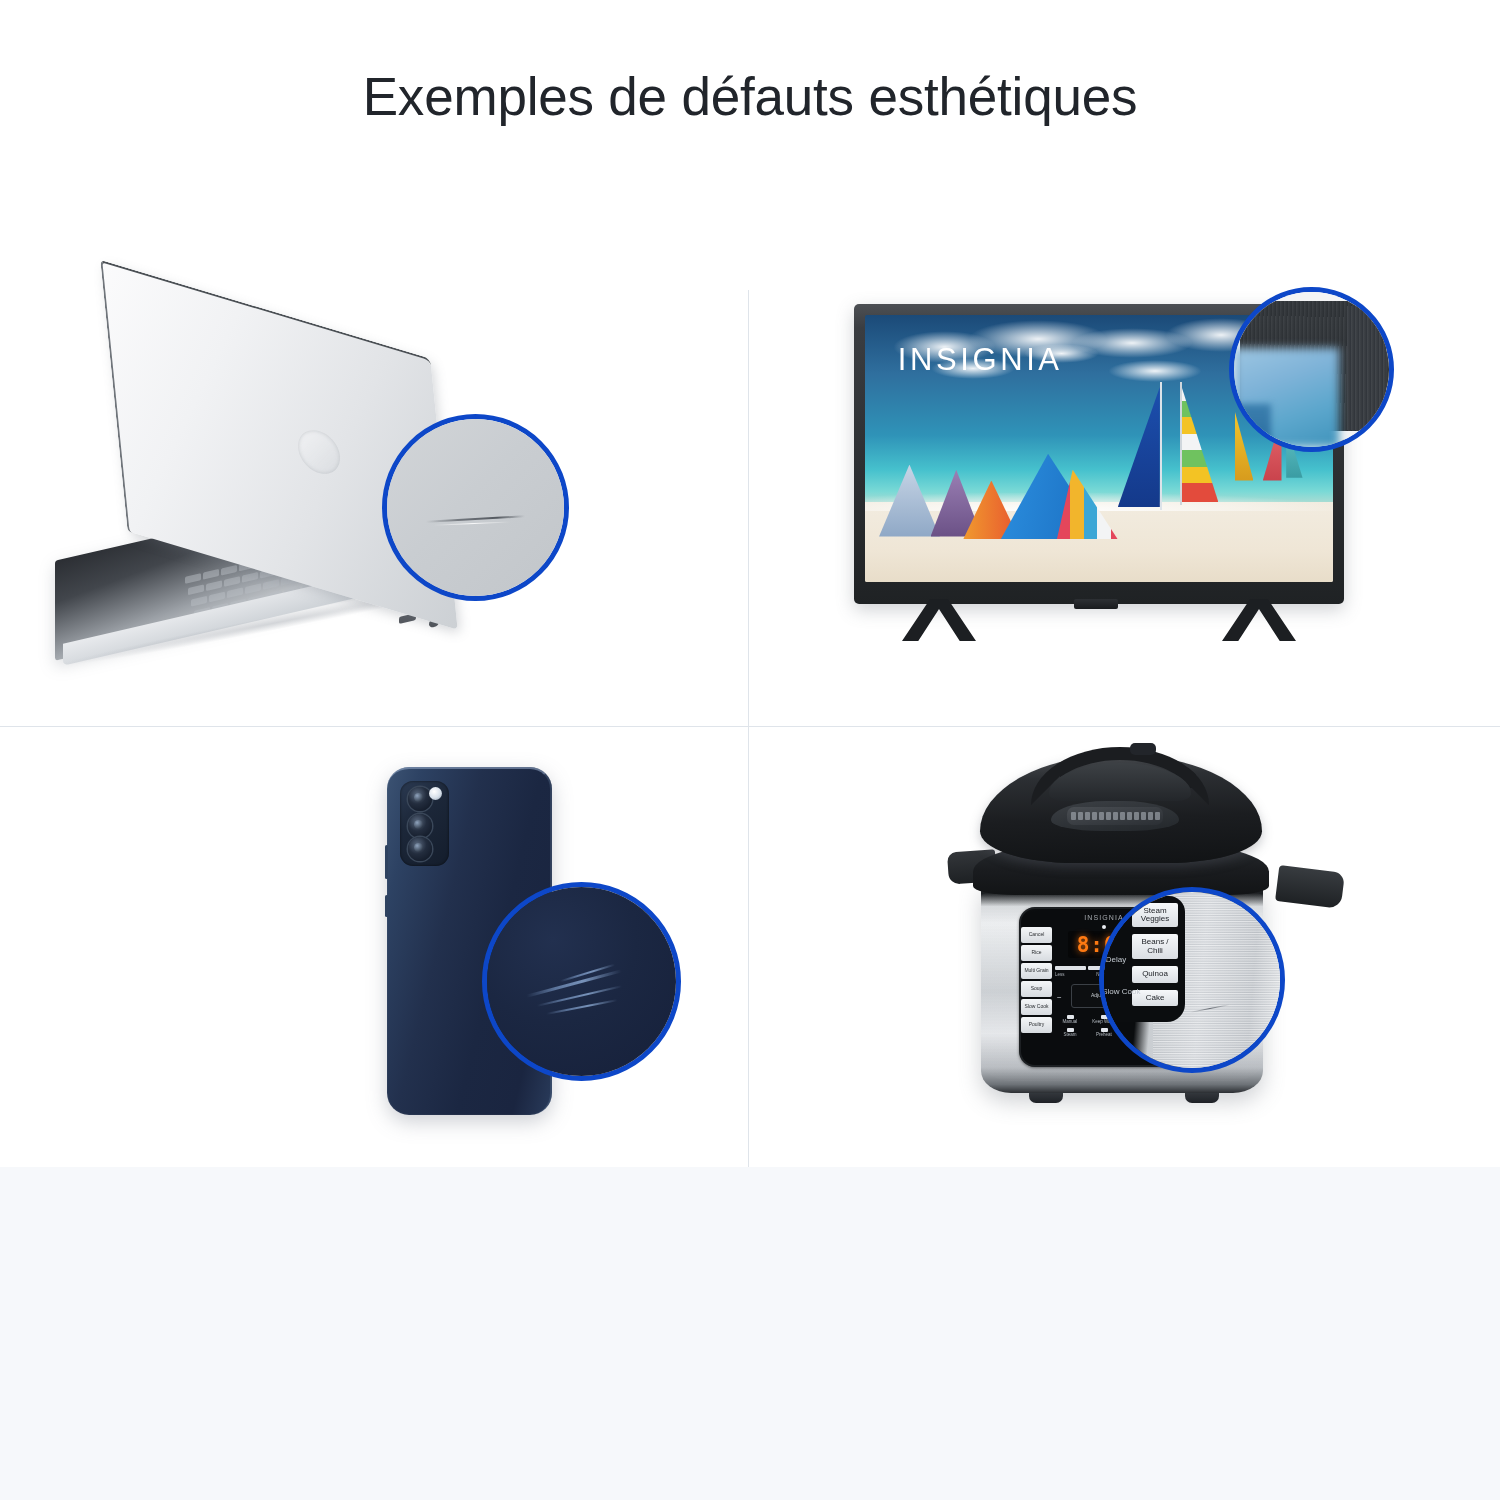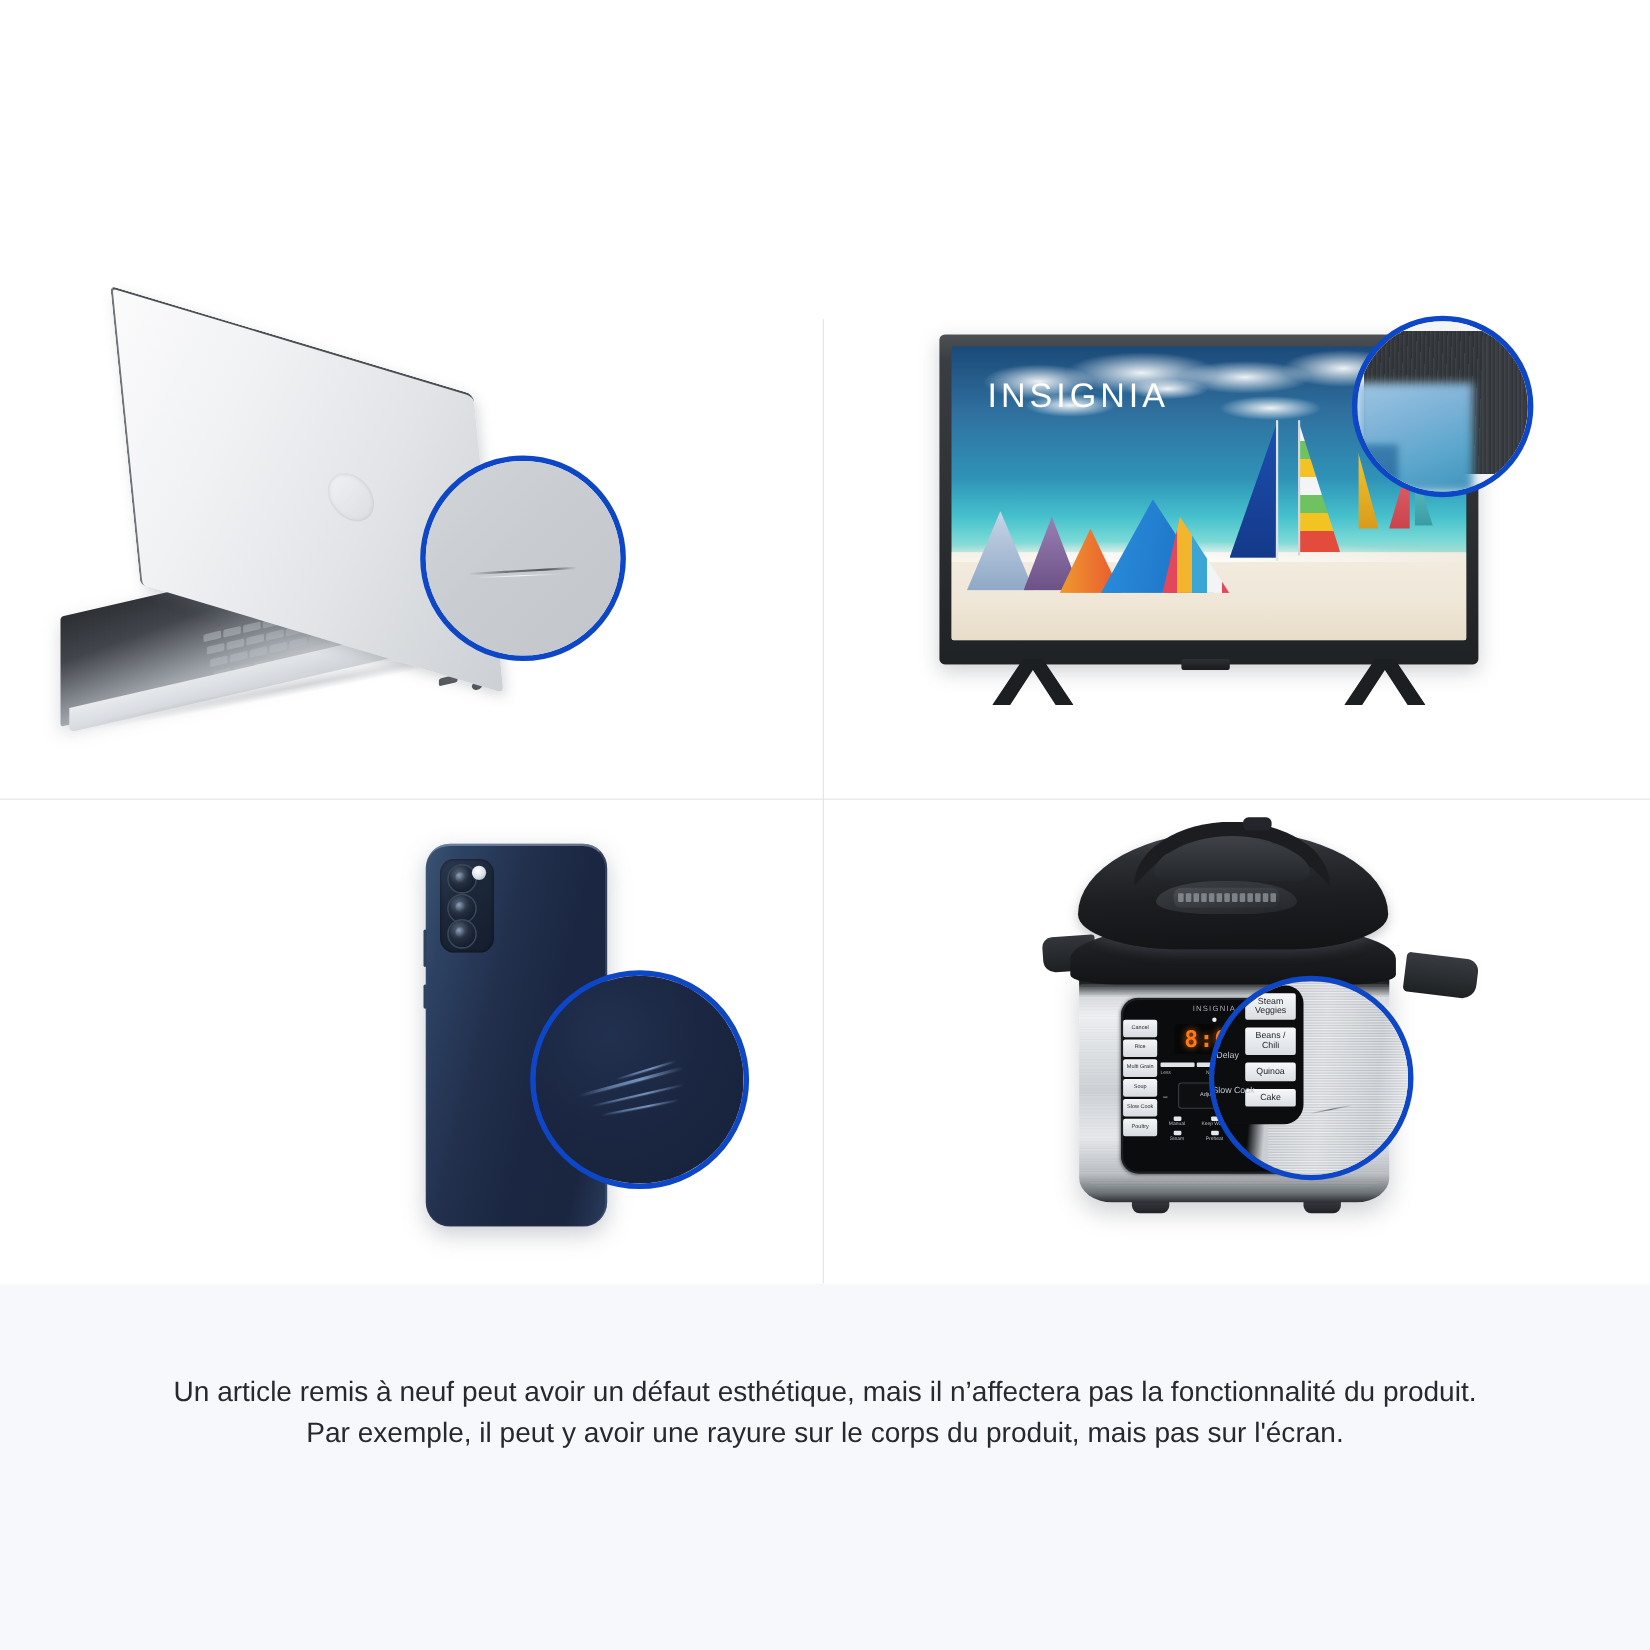--- a/index.html
+++ b/index.html
@@ -489,20 +489,21 @@
     line-height:37px;
     color:#262a30;
     font-weight:400;
   }
   .footer p.fr { margin-top:29px; }
 </style>
 </head>
 <body>
 
 <div class="header">
+  <div class="t-line">Exemples de défauts esthétiques</div>
 </div>
 
 <div class="grid">
   <div class="vdiv"></div>
   <div class="hdiv"></div>
 
   <div class="cell cell-laptop">
     <div class="lap-wrap">
       <div class="lap-base"></div>
       <div class="lap-kb" id="lapkb">
@@ -760,14 +761,13 @@
           </div>
         <div class="dlbl" style="left:1%;top:36%;">Delay</div>
         <div class="dlbl" style="left:-1%;top:54%;">Slow Cook</div>
         <div class="sc"></div>
       </div>
     </div>
   </div>
 </div>
 
 <div class="footer">
-  <p class="fr">Un article remis à neuf peut avoir un défaut esthétique, mais il n’affectera pas la fonctionnalité du produit. Par exemple, il peut y avoir une rayure sur le corps du produit, mais pas sur l'écran.</p>
 </div>
 
 </body></html>

